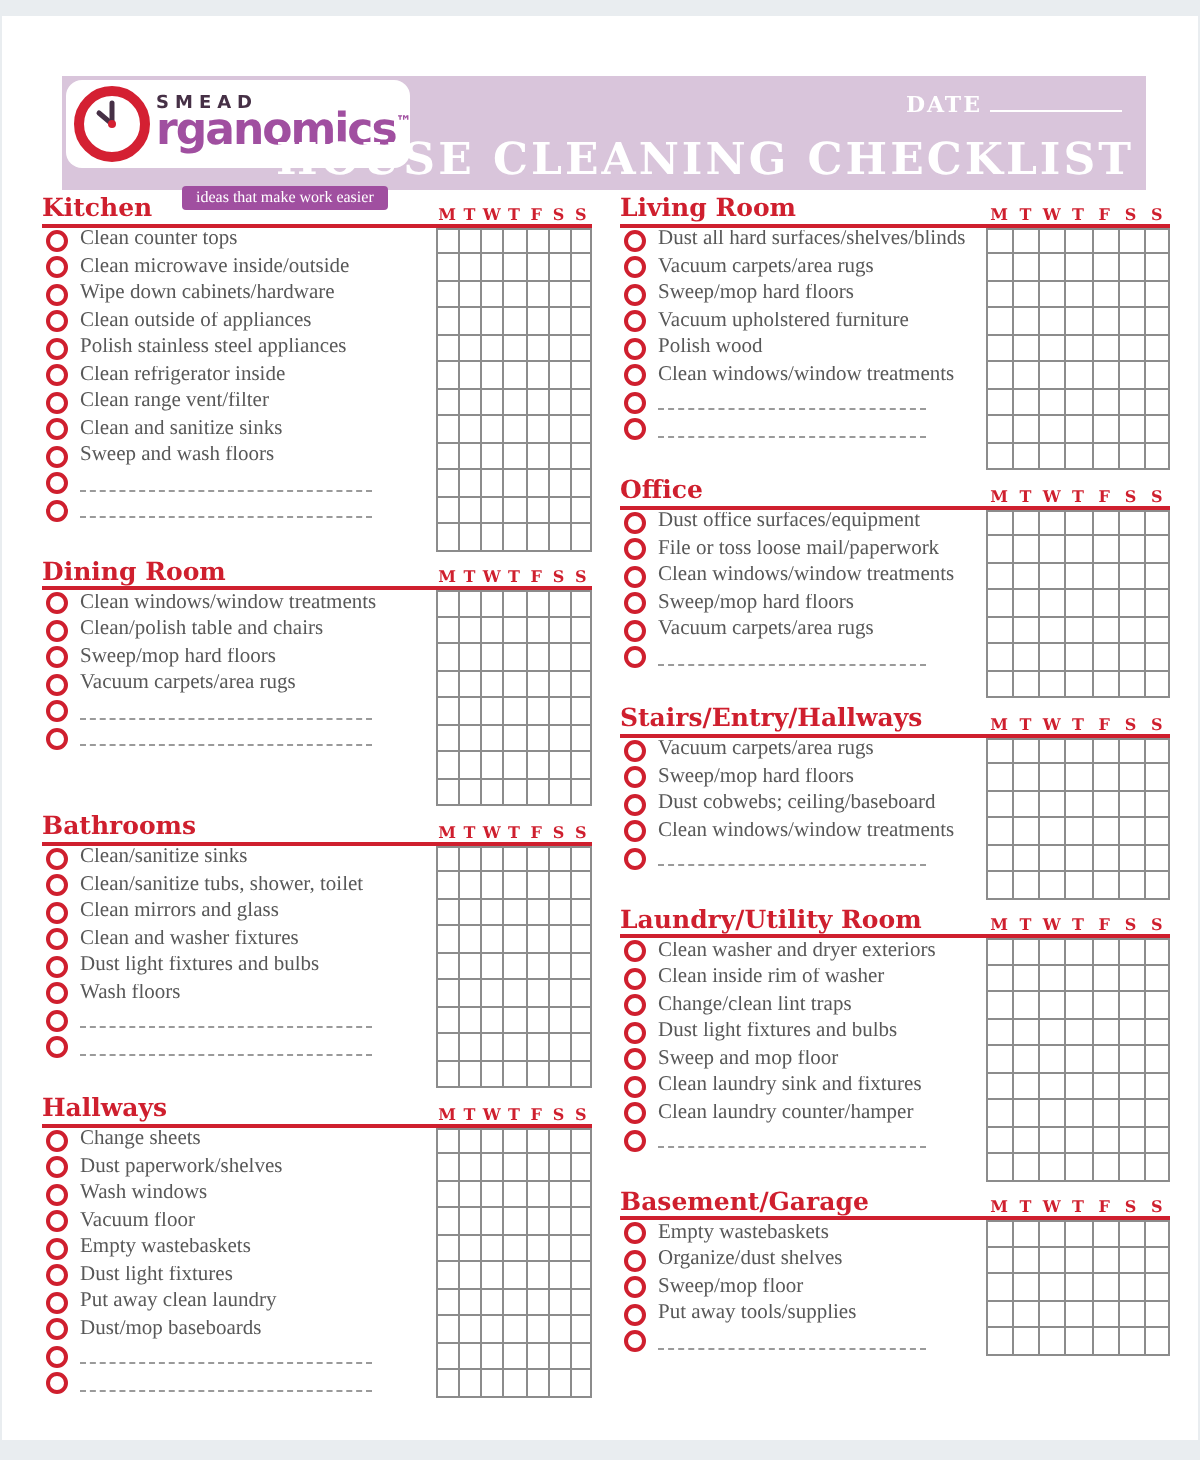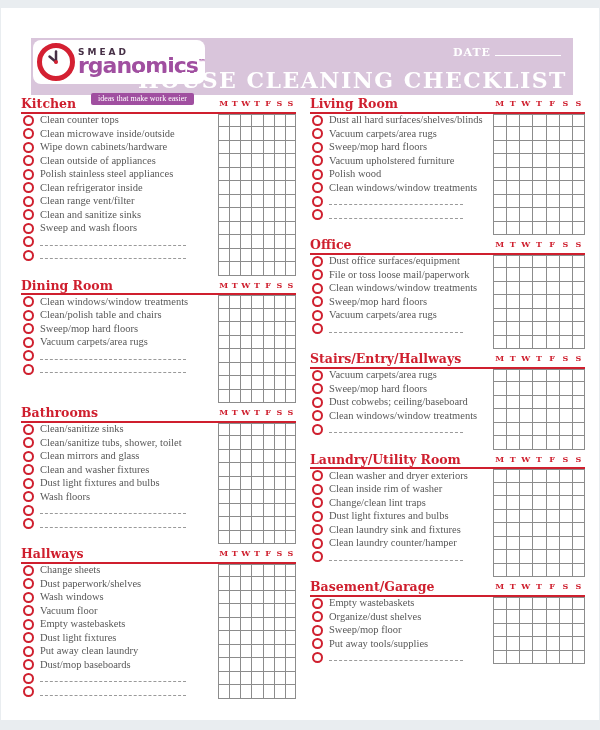--- a/index.html
+++ b/index.html
@@ -16,21 +16,21 @@
   .brand-main sup{font-size:8px;letter-spacing:0;}
   .tagline{position:absolute;left:58px;top:53px;background:var(--brand,#a04fa0);color:#fff;font-family:Liberation Serif, serif;font-size:8px;line-height:12px;padding:0 7px;border-radius:2px;white-space:nowrap;}
   .date{position:absolute;top:7px;right:12px;color:#fff;font-family:"DejaVu Serif",serif;font-weight:bold;font-size:11px;letter-spacing:1px;}
   .date-line{display:inline-block;width:66px;border-bottom:1.5px solid #fff;height:10px;margin-left:4px;}
   .title{position:absolute;right:6px;bottom:2px;color:#fff;font-family:"DejaVu Serif",serif;font-weight:bold;font-size:22px;letter-spacing:1.5px;white-space:nowrap;}
 
   
   .content{position:absolute;top:90px;left:20px;right:14px;display:flex;gap:14px;}
   .col{flex:1;min-width:0;}
   .section{margin-bottom:4px;}
-  .sec-head{display:flex;justify-content:space-between;border-bottom:2px solid var(--red,#cf1f2e);}
+  .sec-head{display:flex;justify-content:space-between;align-items:flex-end;border-bottom:2px solid var(--red,#cf1f2e);}
   .sec-title{margin:0;font-family:"DejaVu Serif",serif;font-weight:bold;font-size:12.5px;color:var(--red,#cf1f2e);line-height:1;padding-bottom:1px;white-space:nowrap;}
   .days{display:grid;grid-template-columns:repeat(7,1fr);font-family:"DejaVu Serif",serif;font-weight:bold;font-size:8px;color:var(--red,#cf1f2e);text-align:center;flex:none;}
   .col-left .days,.col-left .cells{width:78px;}
   .col-right .days,.col-right .cells{width:92px;}
 
   .row{display:flex;align-items:center;height:13.5px;}
   .circle{flex:none;width:7px;height:7px;border:2px solid var(--red,#cf1f2e);border-radius:50%;margin:0 6px 0 2px;background:#fff;}
   .row.extra .circle{visibility:hidden;}
   .label{flex:1;min-width:0;font-size:10.5px;color:var(--txt,#585858);white-space:nowrap;overflow:hidden;line-height:1;display:flex;align-items:center;}
   .blank{display:inline-block;width:82%;max-width:160px;border-bottom:1px dashed #9a9a9a;height:7px;}
@@ -1058,20 +1058,33 @@
                 <span class="cell"></span>
                 <span class="cell"></span>
                 <span class="cell"></span>
                 <span class="cell"></span>
                 <span class="cell"></span>
                 <span class="cell"></span>
               </div>
             </div>
             <div class="row">
               <span class="circle"></span>
+              <span class="label">Sweep and mop floor</span>
+              <div class="cells">
+                <span class="cell"></span>
+                <span class="cell"></span>
+                <span class="cell"></span>
+                <span class="cell"></span>
+                <span class="cell"></span>
+                <span class="cell"></span>
+                <span class="cell"></span>
+              </div>
+            </div>
+            <div class="row">
+              <span class="circle"></span>
               <span class="label">Clean laundry sink and fixtures</span>
               <div class="cells">
                 <span class="cell"></span>
                 <span class="cell"></span>
                 <span class="cell"></span>
                 <span class="cell"></span>
                 <span class="cell"></span>
                 <span class="cell"></span>
                 <span class="cell"></span>
               </div>

